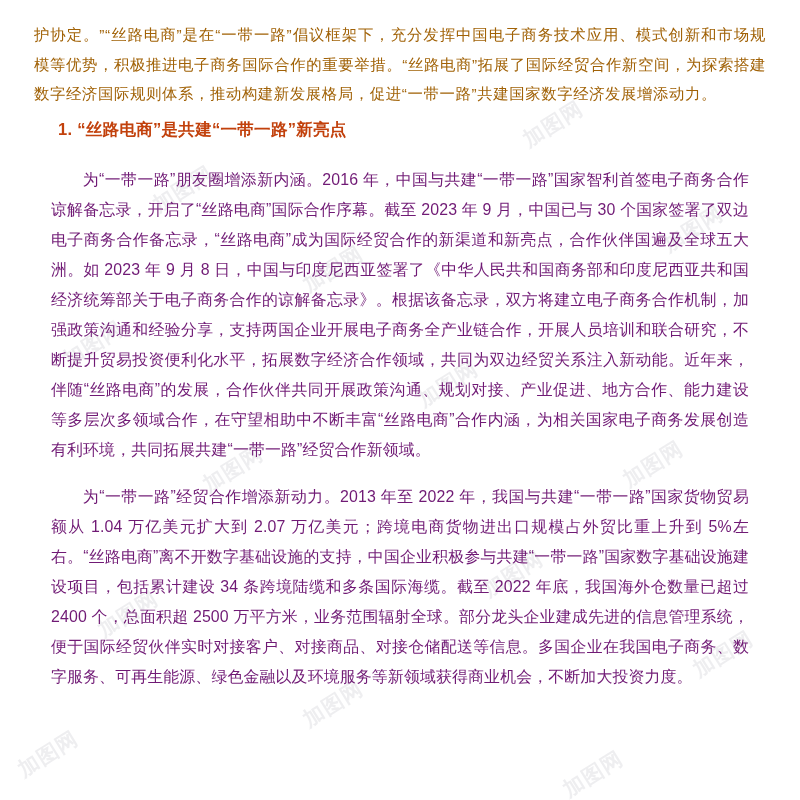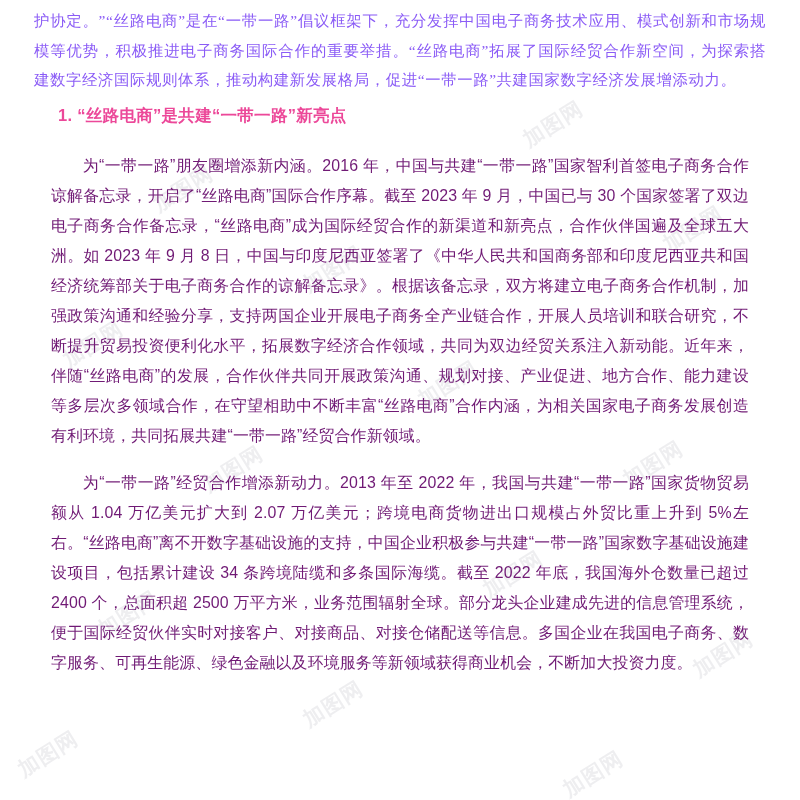--- a/index.html
+++ b/index.html
@@ -47,39 +47,39 @@
   #content {
     position: relative;
     z-index: 2;
     padding: 0 34px;
     box-sizing: border-box;
   }
 
   
   .para-serif {
     margin: 0;
-    font-family: Liberation Serif, serif;
+    font-family: Liberation Sans, sans-serif;
     font-size: 15.4px;
     line-height: 29.6px;
-    color: #8b5cf6;
+    color: #a16207;
     text-align: justify;
     text-justify: inter-ideograph;
     letter-spacing: 0.6px;
-    padding-top: 6px;
+    padding-top: 20px;
   }
 
   
   .section-heading {
     margin: 0;
     padding: 7px 0 6px 24px;
     font-family: "Liberation Sans", "DejaVu Sans", sans-serif;
     font-size: 16.5px;
     font-weight: 700;
     line-height: 26px;
-    color: #ec4899;
+    color: #c2410c;
     letter-spacing: 0.3px;
     white-space: nowrap;
   }
 
   
   .para-sans {
     margin: 17px;
     font-family: "Liberation Sans", "DejaVu Sans", sans-serif;
     font-size: 15.9px;
     line-height: 30px;

